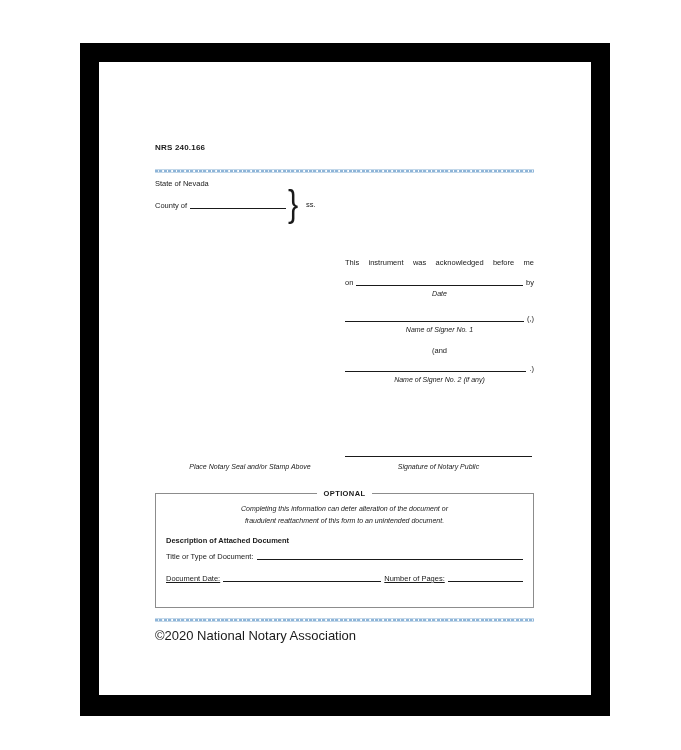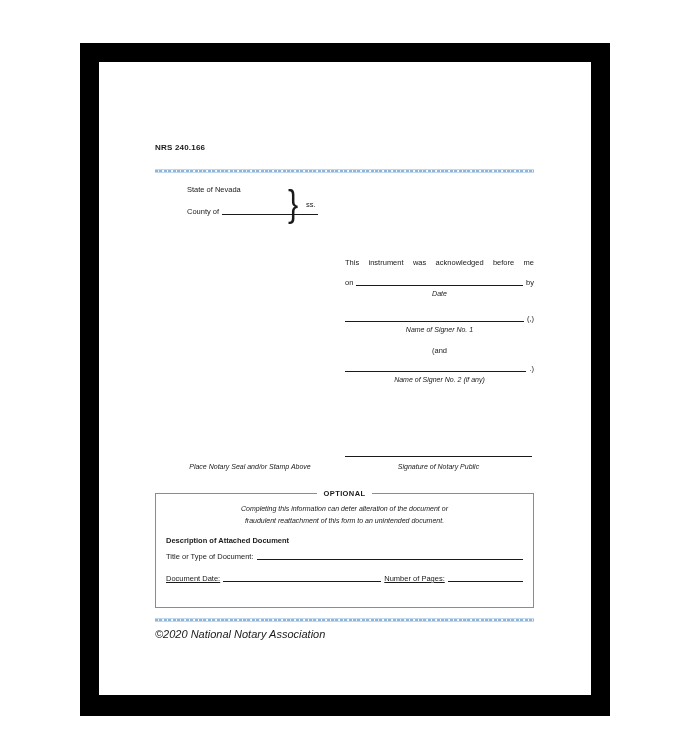--- a/index.html
+++ b/index.html
@@ -64,35 +64,35 @@
   }
   .optional-label {
     position: absolute; top: -5px; left: 50%; transform: translateX(-50%);
     background: #fff; padding: 0 7px;
     font-size: 7.5px; font-weight: bold; letter-spacing: 0.4px; line-height: 9px;
     white-space: nowrap;
   }
   .note { text-align: center; font-style: italic; font-size: 7px; line-height: 11.5px; }
   .boxrow { left: 10px; width: 357px; }
 
-  .footer-text { font-size: 11px; font-style: italic; }
+  .footer-text { font-size: 13px; }
 </style>
 </head>
 <body>
 
 <div class="frame">
   <div class="page">
 
     <div class="abs col" style="top: 81px;">
       <div class="form-statute">NRS 240.166</div>
     </div>
 
     <div class="abs col divider" style="top: 107px;"></div>
 
-    <div class="abs txt" style="left: 56px; top: 123px; width: 140px; margin-left: 32px;">
+    <div class="abs txt" style="left: 56px; top: 117px; width: 140px;">
       <div>State of Nevada</div>
       <div class="flexrow" style="margin-top: 13px; width: 131px; justify-content: flex-end;">
         <span>County of</span>
         <span class="fill noright"></span>
       </div>
     </div>
     <div class="abs brace" style="left: 189px; top: 125px;">}</div>
     <div class="abs txt" style="left: 207px; top: 138px;">ss.</div>
 
     <div class="abs ack txt" style="top: 196px; height: 130px;">

